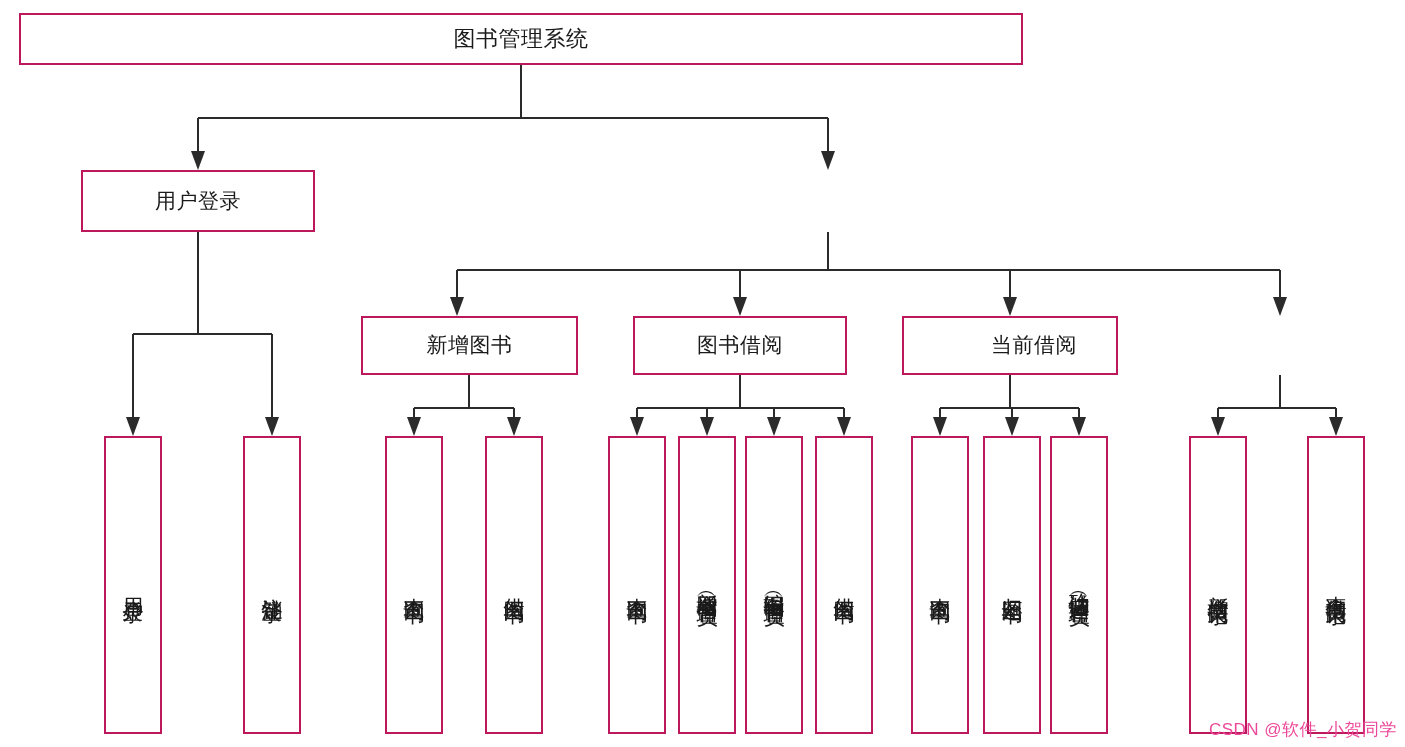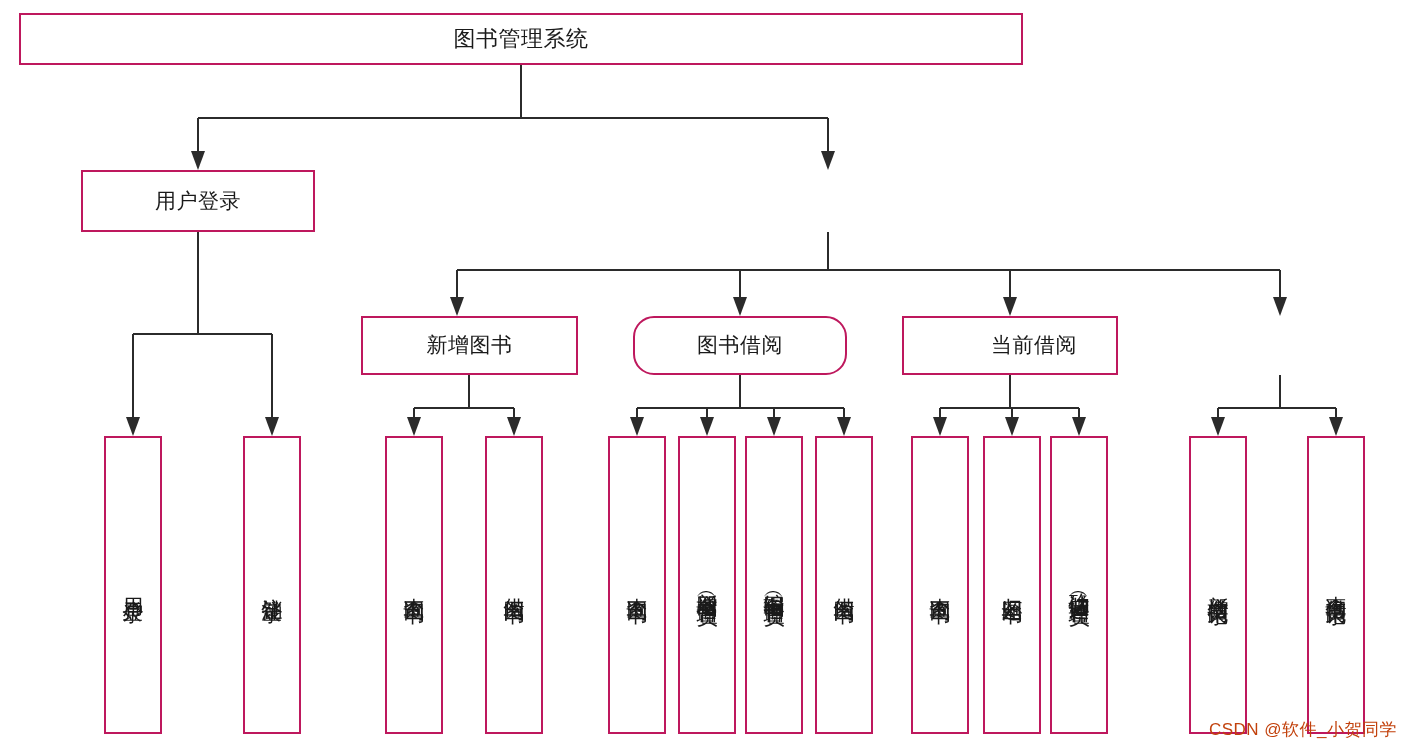--- a/index.html
+++ b/index.html
@@ -56,21 +56,21 @@
     line-height: 1.05;
   }
   .node.root .node-label {
     font-size: 22px;
   }
   #watermark {
     position: absolute;
     right: 8px;
     bottom: 6px;
     font-size: 17px;
-    color: #c2410c;
+    color: #ec4899;
     letter-spacing: 0.5px;
     white-space: nowrap;
     user-select: none;
   }
 </style>
 </head>
 <body>
 
 <div id="diagram-root">
 
@@ -133,21 +133,21 @@
     <span class="node-label">图书管理系统</span>
   </div>
 
   <div class="node" style="left: 81px; top: 170px; width: 234px; height: 62px;">
     <span class="node-label">用户登录</span>
   </div>
 
   <div class="node" style="left: 361px; top: 316px; width: 217px; height: 59px;">
     <span class="node-label">新增图书</span>
   </div>
-  <div class="node" style="left: 633px; top: 316px; width: 214px; height: 59px; border-radius: 21px;">
+  <div class="node" style="left: 633px; top: 316px; width: 214px; height: 59px;">
     <span class="node-label">图书借阅</span>
   </div>
   <div class="node" style="left: 902px; top: 316px; width: 216px; height: 59px; padding-left: 48px;">
     <span class="node-label">当前借阅</span>
   </div>
 
   <div class="node leaf" style="left: 104px; top: 436px; width: 58px; height: 298px;">
     <span class="node-label">用户登录</span>
   </div>
   <div class="node leaf" style="left: 243px; top: 436px; width: 58px; height: 298px;">

